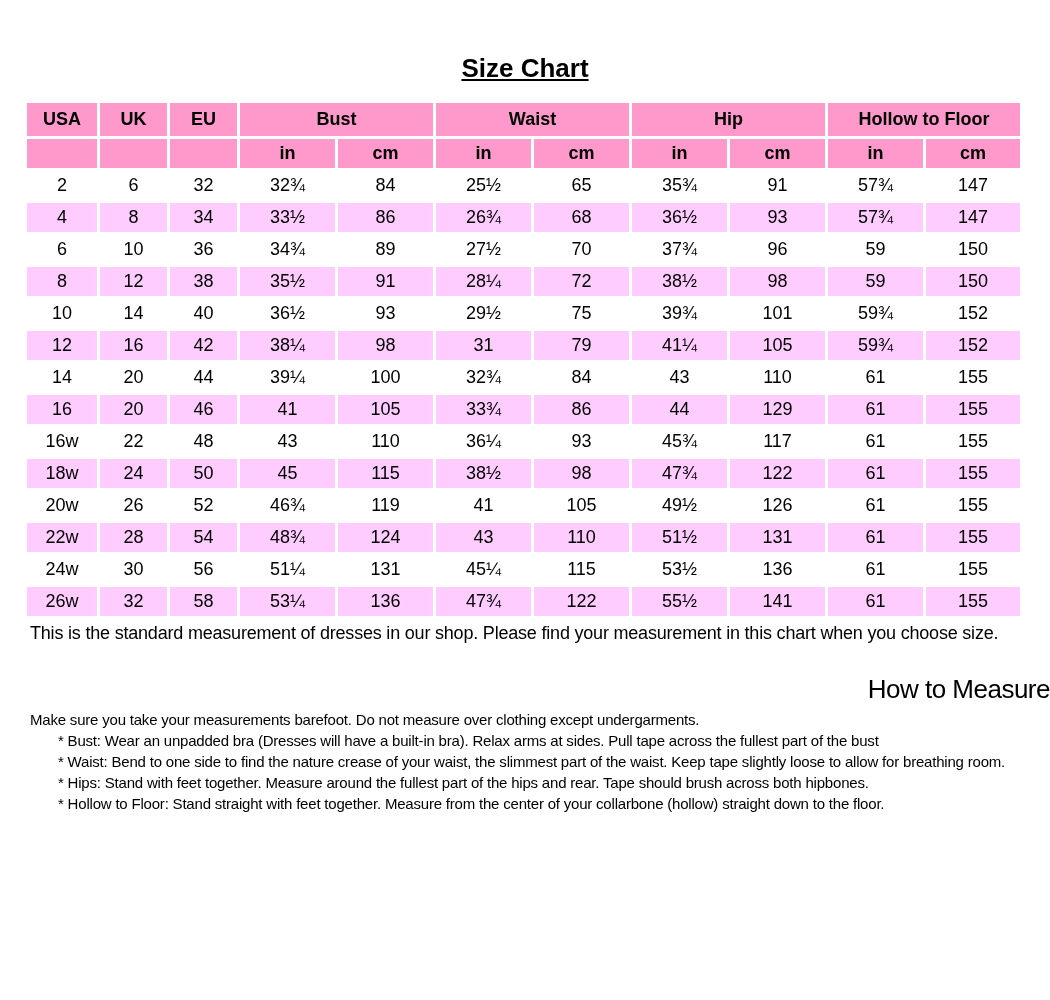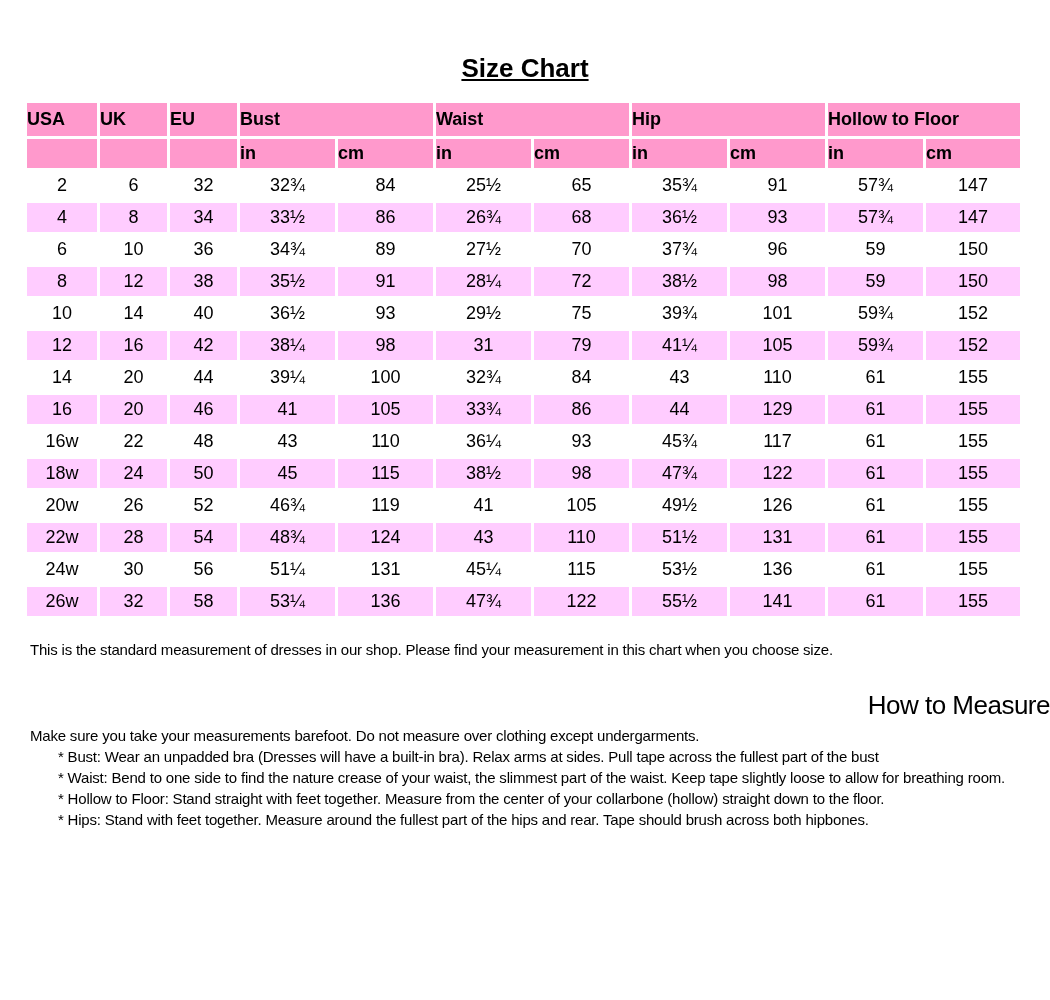--- a/index.html
+++ b/index.html
@@ -33,35 +33,35 @@
     border-collapse: separate;
     border-spacing: 3px;
     table-layout: fixed;
     width: 999px;
     margin-left: 24px;
     font-size: 18px;
   }
   table.size-chart th {
     background: var(--header-pink);
     font-weight: bold;
-    text-align: left;
+    text-align: center;
     height: 33px;
     padding: 0;
   }
   table.size-chart tr.units th { height: 29px; }
   table.size-chart td {
     text-align: center;
     height: 29px;
     padding: 0;
     background: #ffffff;
   }
   table.size-chart tr.stripe td { background: var(--stripe-pink); }
   .notes {
-    margin: 20px 0 0 30px;
-    font-size: 15px;
+    margin: 4px 0 0 30px;
+    font-size: 18px;
     line-height: 21px;
     letter-spacing: -0.2px;
     width: 990px;
   }
   .notes p { margin: 0; }
   .htm-heading {
     font-size: 26px;
     font-weight: normal;
     margin: 30px 0 4px 30px;
     letter-spacing: -0.5px;
@@ -315,17 +315,17 @@
   <div class="notes">
     <p>This is the standard measurement of dresses in our shop. Please find your measurement in this chart when you choose size.</p>
   </div>
 
   <h2 class="htm-heading">How to Measure</h2>
 
   <div class="measure">
     <p>Make sure you take your measurements barefoot. Do not measure over clothing except undergarments.</p>
     <p class="bullet">* Bust: Wear an unpadded bra (Dresses will have a built-in bra). Relax arms at sides. Pull tape across the fullest part of the bust</p>
     <p class="bullet">* Waist: Bend to one side to find the nature crease of your waist, the slimmest part of the waist. Keep tape slightly loose to allow for breathing room.</p>
+    <p class="bullet">* Hips: Stand with feet together. Measure around the fullest part of the hips and rear. Tape should brush across both hipbones.</p>
     <p class="bullet">* Hollow to Floor: Stand straight with feet together. Measure from the center of your collarbone (hollow) straight down to the floor.</p>
-    <p class="bullet">* Hips: Stand with feet together. Measure around the fullest part of the hips and rear. Tape should brush across both hipbones.</p>
   </div>
 
 </div>
 
 </body></html>

